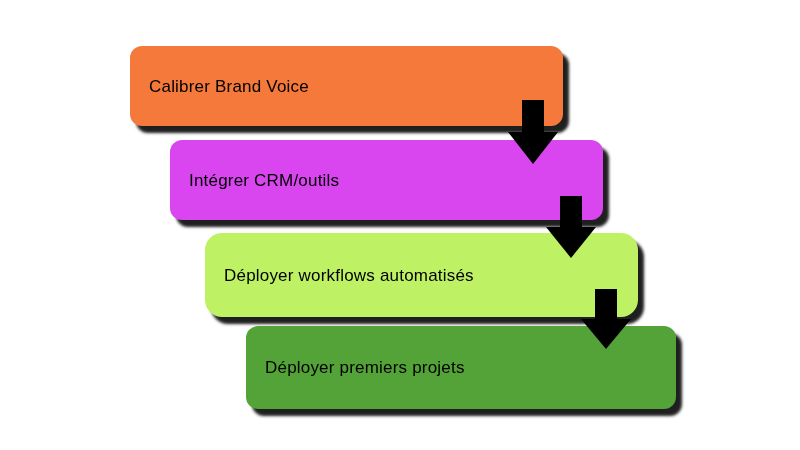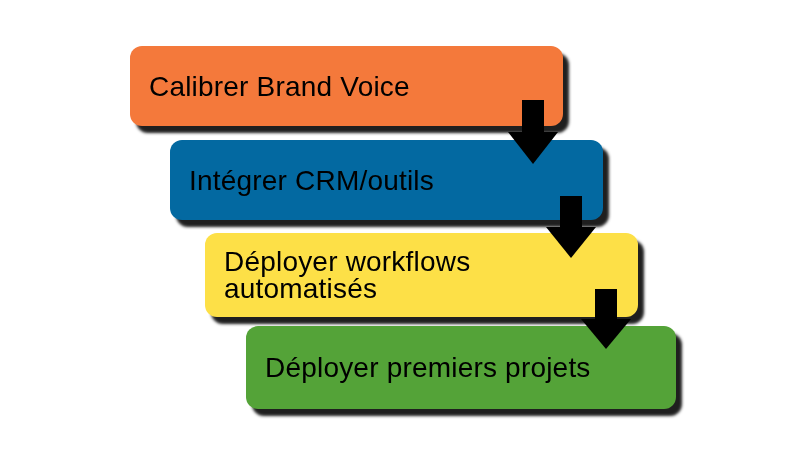--- a/index.html
+++ b/index.html
@@ -20,21 +20,21 @@
     border-radius: 12px;
     box-shadow: 6px 7px 3px rgba(0, 0, 0, 0.88);
     display: flex;
     align-items: center;
     box-sizing: border-box;
     padding-left: 19px;
     padding-right: 16px;
     z-index: 1;
   }
   .step-label {
-    font-size: 28px;
+    font-size: 17px;
     line-height: 27px;
     color: #000000;
     letter-spacing: 0.2px;
   }
   .step-1 { left: 130px; top: 46px;  width: 433px; height: 80px; }
   .step-2 { left: 170px; top: 140px; width: 433px; height: 80px; }
   .step-3 { left: 205px; top: 233px; width: 433px; height: 84px; }
   .step-4 { left: 246px; top: 326px; width: 430px; height: 83px; }
   .step-3 .step-label { max-width: 250px; }
   .down-arrow {
@@ -56,32 +56,32 @@
     <span class="step-label">Calibrer Brand Voice</span>
   </div>
 
   <div class="down-arrow arrow-1" style="color: rgb(0, 0, 0);">
     <svg viewBox="0 0 50 64" preserveAspectRatio="none" aria-hidden="true">
       <rect x="14" y="0" width="22" height="34" fill="currentColor"></rect>
       <polygon points="0,32 50,32 25,64" fill="currentColor"></polygon>
     </svg>
   </div>
 
-  <div class="step-box step-2" style="background-color: #0369a1;">
+  <div class="step-box step-2" style="background-color: #d946ef;">
     <span class="step-label">Intégrer CRM/outils</span>
   </div>
 
   <div class="down-arrow arrow-2" style="color: rgb(0, 0, 0);">
     <svg viewBox="0 0 50 64" preserveAspectRatio="none" aria-hidden="true">
       <rect x="14" y="0" width="22" height="34" fill="currentColor"></rect>
       <polygon points="0,32 50,32 25,64" fill="currentColor"></polygon>
     </svg>
   </div>
 
-  <div class="step-box step-3" style="background-color: #fde047;">
+  <div class="step-box step-3" style="background-color: #bef264; border-radius: 17px;">
     <span class="step-label">Déployer workflows automatisés</span>
   </div>
 
   <div class="down-arrow arrow-3" style="color: rgb(0, 0, 0);">
     <svg viewBox="0 0 50 64" preserveAspectRatio="none" aria-hidden="true">
       <rect x="14" y="0" width="22" height="34" fill="currentColor"></rect>
       <polygon points="0,32 50,32 25,64" fill="currentColor"></polygon>
     </svg>
   </div>
 

